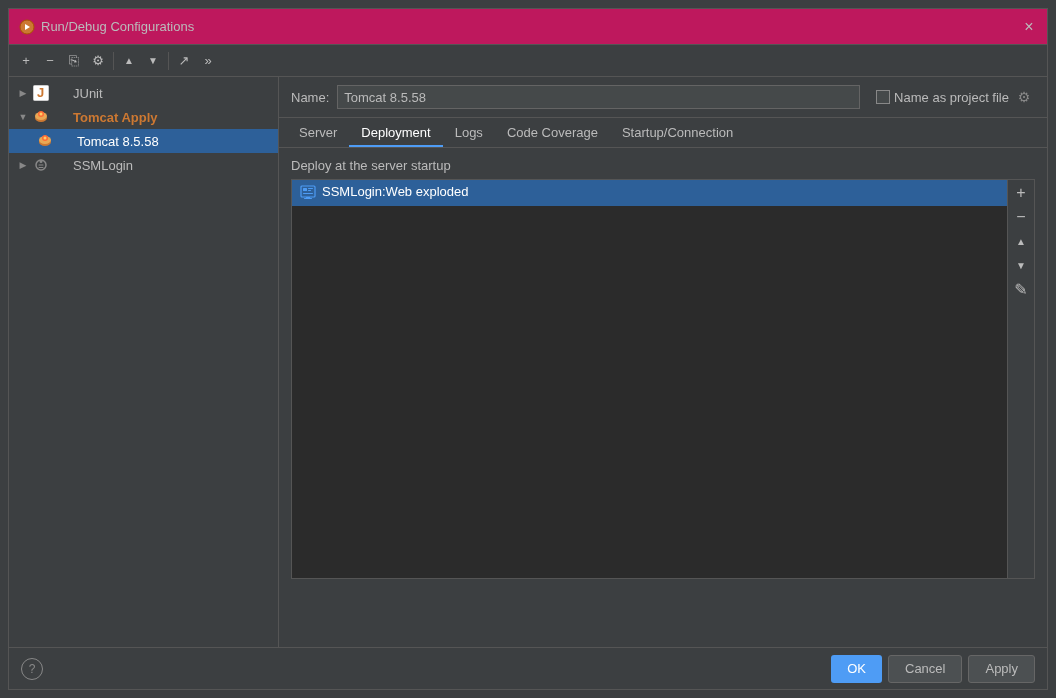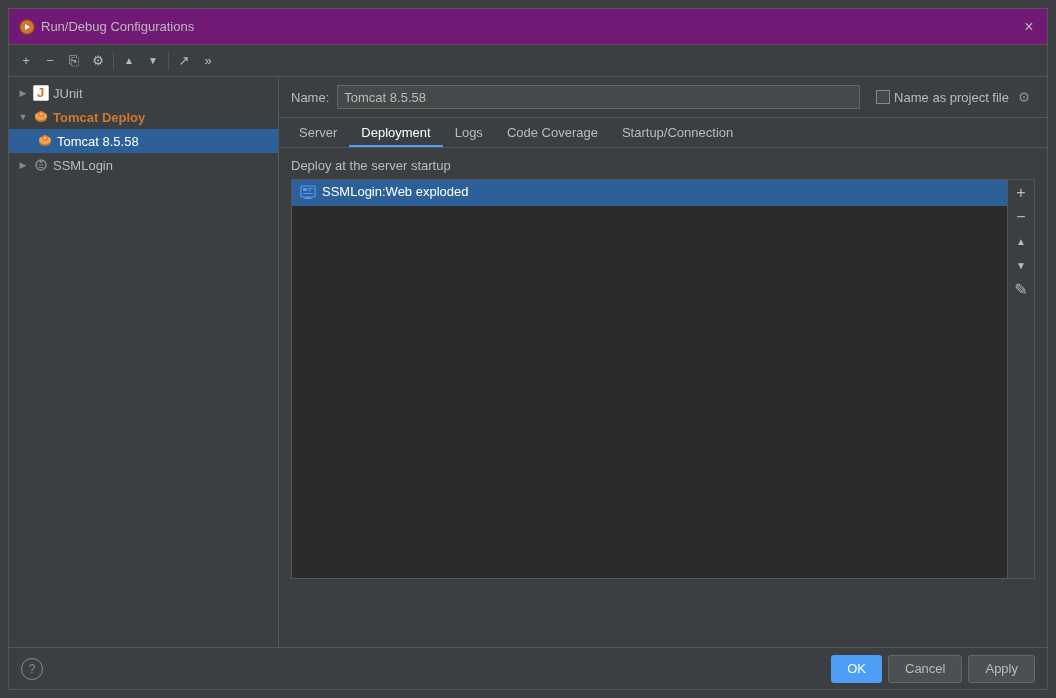--- a/index.html
+++ b/index.html
@@ -18,21 +18,21 @@
       width: 1040px;
       height: 682px;
       background: #3c3f41;
       border: 1px solid #555;
       display: flex;
       flex-direction: column;
       color: #bbb;
     }
 
     .title-bar {
-      background: #701a75;
+      background: #be185d;
       display: flex;
       align-items: center;
       justify-content: space-between;
       padding: 6px 10px;
       border-bottom: 1px solid #555;
       height: 36px;
     }
 
     .title-bar-left {
       display: flex;
@@ -138,20 +138,21 @@
     .tree-item-icon {
       width: 16px;
       height: 16px;
       display: flex;
       align-items: center;
       justify-content: center;
     }
 
     .tree-item-label {
       flex: 1;
+      margin-left: 20px;
     }
 
     .tree-item.parent-item {
       font-weight: bold;
       color: #cc7832;
     }
 
     .tree-item.child-item {
       padding-left: 28px;
     }
@@ -452,21 +453,21 @@
       <div class="tree-item parent-item">
         <div class="tree-arrow">▼</div>
         <div class="tree-item-icon">
           <svg width="16" height="16" viewBox="0 0 16 16">
             <ellipse cx="8" cy="9" rx="6" ry="4" fill="#cc7832"></ellipse>
             <ellipse cx="8" cy="7" rx="6" ry="4" fill="#e8a855"></ellipse>
             <circle cx="8" cy="5" r="3" fill="#ff6b35"></circle>
             <circle cx="8" cy="5" r="1.5" fill="#ffcc66"></circle>
           </svg>
         </div>
-        <span class="tree-item-label">Tomcat Deploy</span>
+        <span class="tree-item-label">Tomcat Apply</span>
       </div>
 
       <div class="tree-item child-item selected">
         <div class="tree-item-icon">
           <svg width="16" height="16" viewBox="0 0 16 16">
             <ellipse cx="8" cy="9" rx="6" ry="4" fill="#cc7832"></ellipse>
             <ellipse cx="8" cy="7" rx="6" ry="4" fill="#e8a855"></ellipse>
             <circle cx="8" cy="5" r="3" fill="#ff6b35"></circle>
             <circle cx="8" cy="5" r="1.5" fill="#ffcc66"></circle>
           </svg>

